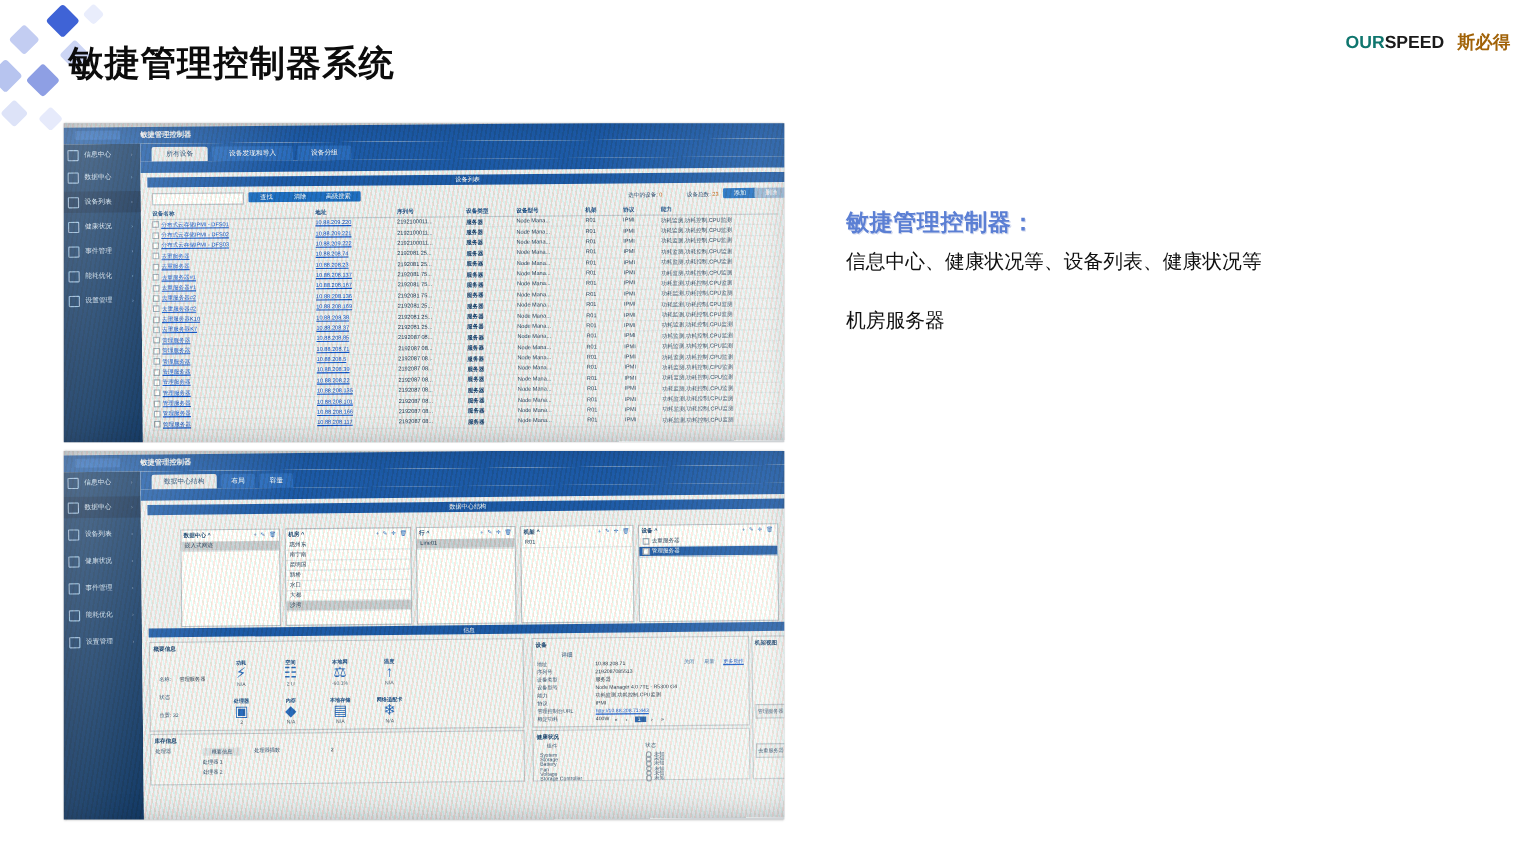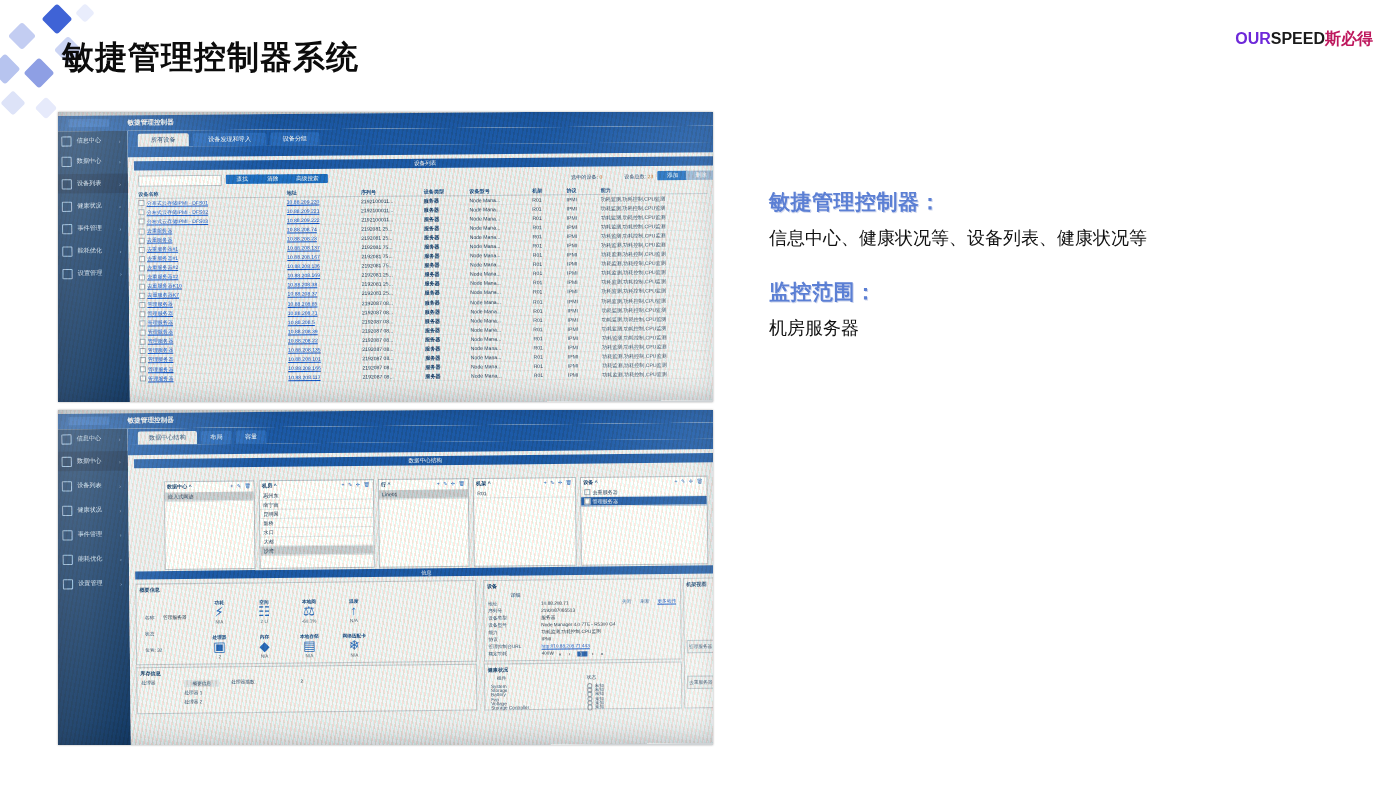--- a/index.html
+++ b/index.html
@@ -14,23 +14,23 @@
   
   #slide-title{
     position:absolute;left:62px;top:36px;
     font-size:32px;font-weight:bold;color:#0c0c0c;letter-spacing:1px;
     white-space:nowrap;
   }
   #brand-logo{
     position:absolute;right:22px;top:29px;
     font-size:16px;font-weight:bold;white-space:nowrap;
   }
-  #brand-logo .our{color:#6d28d9;text-align:right;}
+  #brand-logo .our{color:#0f766e;text-align:right;}
   #brand-logo .speed{color:#1a1a1a;}
-  #brand-logo .cn{color:#be185d;margin-left:0;}
+  #brand-logo .cn{color:#a16207;margin-left:12px;}
 
   
   #text-col{position:absolute;left:769px;top:188px;width:600px;}
   .sec{margin-bottom:6px;}
   .sec-head{
     font-size:21px;font-weight:bold;color:#5b7fd4;
     text-shadow:1px 1px 0 rgba(120,140,200,.35);
     margin:0 0 9px 0;letter-spacing:.5px;
   }
   .sec-body{font-size:18px;color:#111;margin:0 0 26px 0;line-height:1.5;}
@@ -138,21 +138,20 @@
 <div id="brand-logo">
   <span class="our">OUR</span><span class="speed">SPEED</span><span class="cn">斯必得</span>
 </div>
 
 <div id="text-col">
   <div class="sec">
     <p class="sec-head">敏捷管理控制器：</p>
     <p class="sec-body">信息中心、健康状况等、设备列表、健康状况等</p>
   </div>
   <div class="sec">
-    <p class="sec-head">监控范围：</p>
     <p class="sec-body">机房服务器</p>
   </div>
 </div>
 
 <div class="shot" id="shot-devicelist">
  <div class="inner">
   <div class="ui">
     <div class="titlebar"></div>
     <div class="appbar">
       <div class="applogo"></div>

